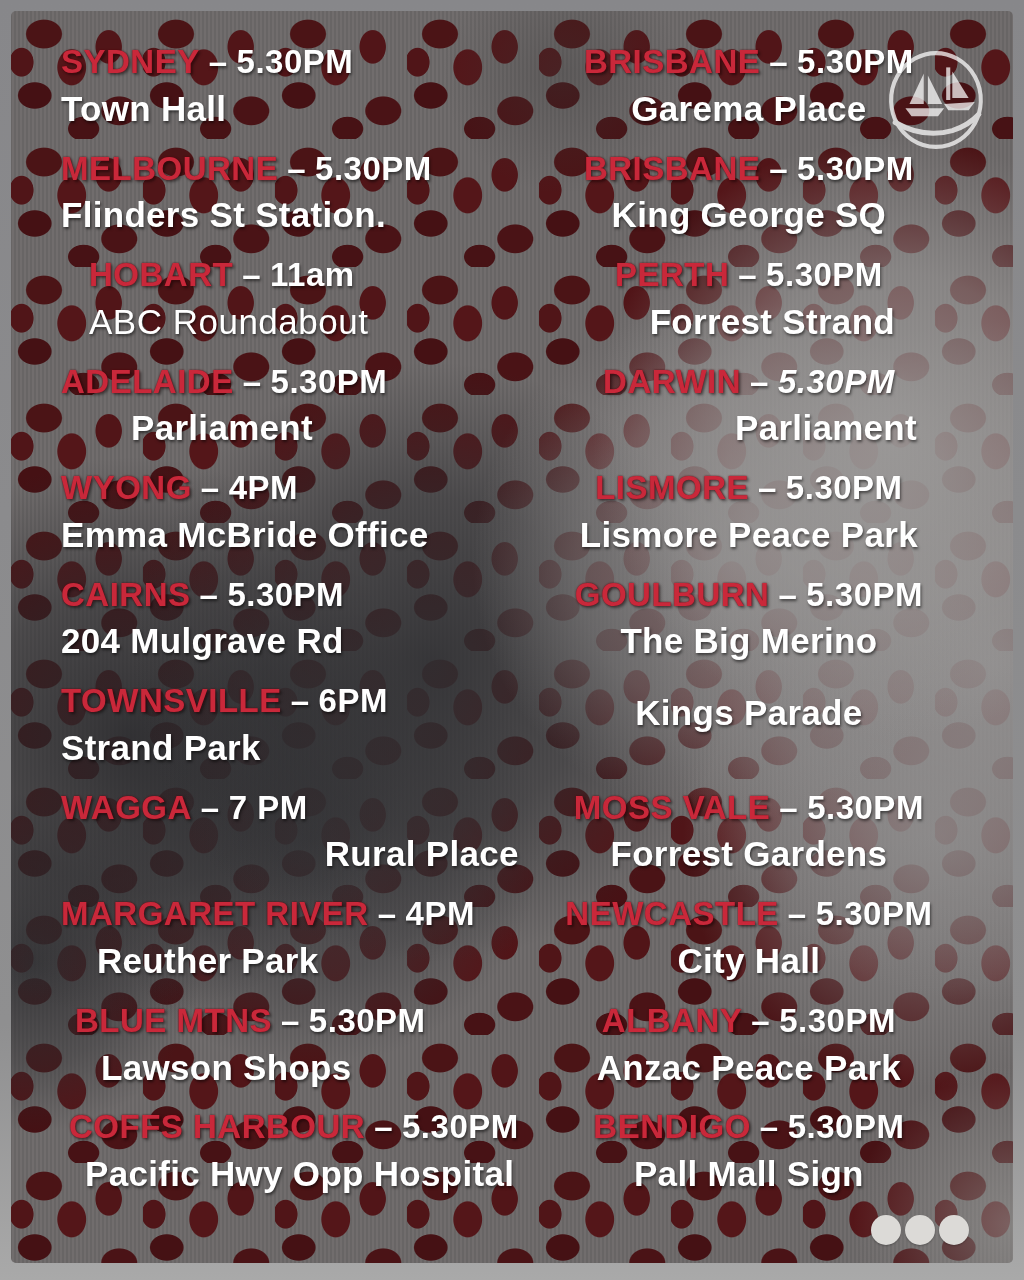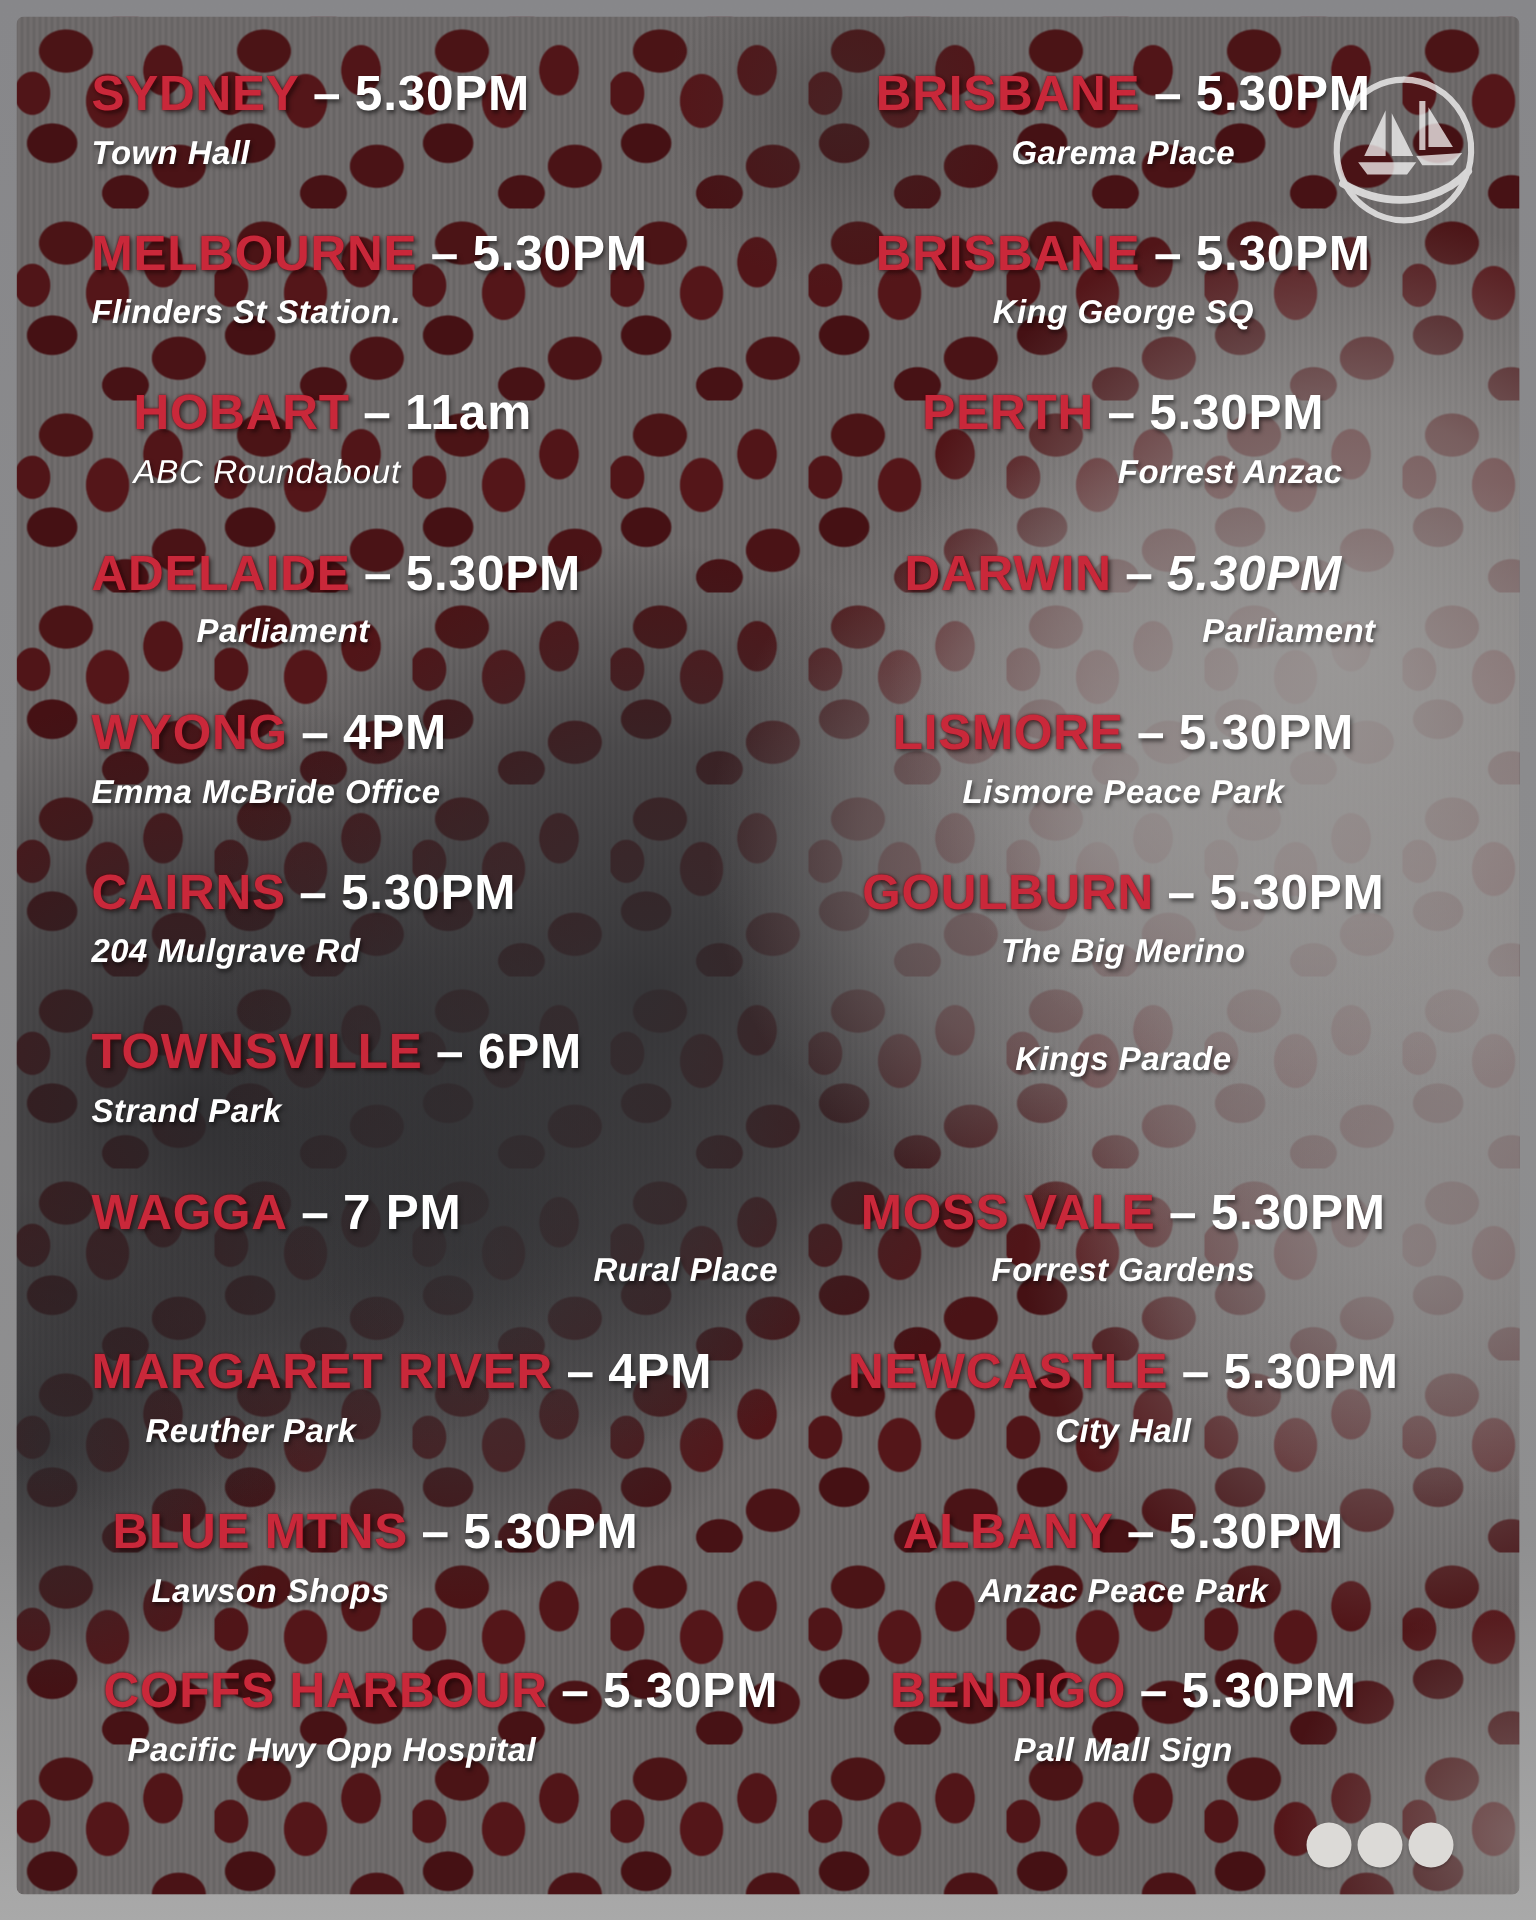--- a/index.html
+++ b/index.html
@@ -64,23 +64,22 @@
     color:#c9283a;
     text-shadow:0 0 2px rgba(90,0,10,.9), 2px 2px 3px rgba(0,0,0,.45);
   }
   .dash,.time{
     color:#ffffff;
     text-shadow:1px 2px 3px rgba(0,0,0,.55);
   }
   .dash{margin:0 9px;}
   .loc{
     margin-top:9px;
-    font-size:22px;
+    font-size:35px;
     font-weight:700;
-    font-style:italic;
     color:#ffffff;
     text-shadow:1px 2px 3px rgba(0,0,0,.55);
     letter-spacing:.3px;
     white-space:nowrap;
   }
   
   .col-left .entry:nth-child(3){padding-left:28px;}
   .col-left .entry:nth-child(3) .loc{font-weight:400;padding-left:0;letter-spacing:.5px;}
   .col-left .entry:nth-child(4) .loc{padding-left:70px;}
   .col-left .entry:nth-child(8) .loc{padding-left:16px;text-align:right;}
@@ -185,21 +184,21 @@
           <div class="entry">
             <div class="head"><span class="city">BRISBANE</span><span class="dash">–</span><span class="time">5.30PM</span></div>
             <div class="loc">Garema Place</div>
           </div>
           <div class="entry">
             <div class="head"><span class="city">BRISBANE</span><span class="dash">–</span><span class="time">5.30PM</span></div>
             <div class="loc">King George SQ</div>
           </div>
           <div class="entry">
             <div class="head"><span class="city">PERTH</span><span class="dash">–</span><span class="time">5.30PM</span></div>
-            <div class="loc">Forrest Anzac</div>
+            <div class="loc">Forrest Strand</div>
           </div>
           <div class="entry">
             <div class="head"><span class="city">DARWIN</span><span class="dash">–</span><span class="time">5.30PM</span></div>
             <div class="loc">Parliament</div>
           </div>
           <div class="entry">
             <div class="head"><span class="city">LISMORE</span><span class="dash">–</span><span class="time">5.30PM</span></div>
             <div class="loc">Lismore Peace Park</div>
           </div>
           <div class="entry">

